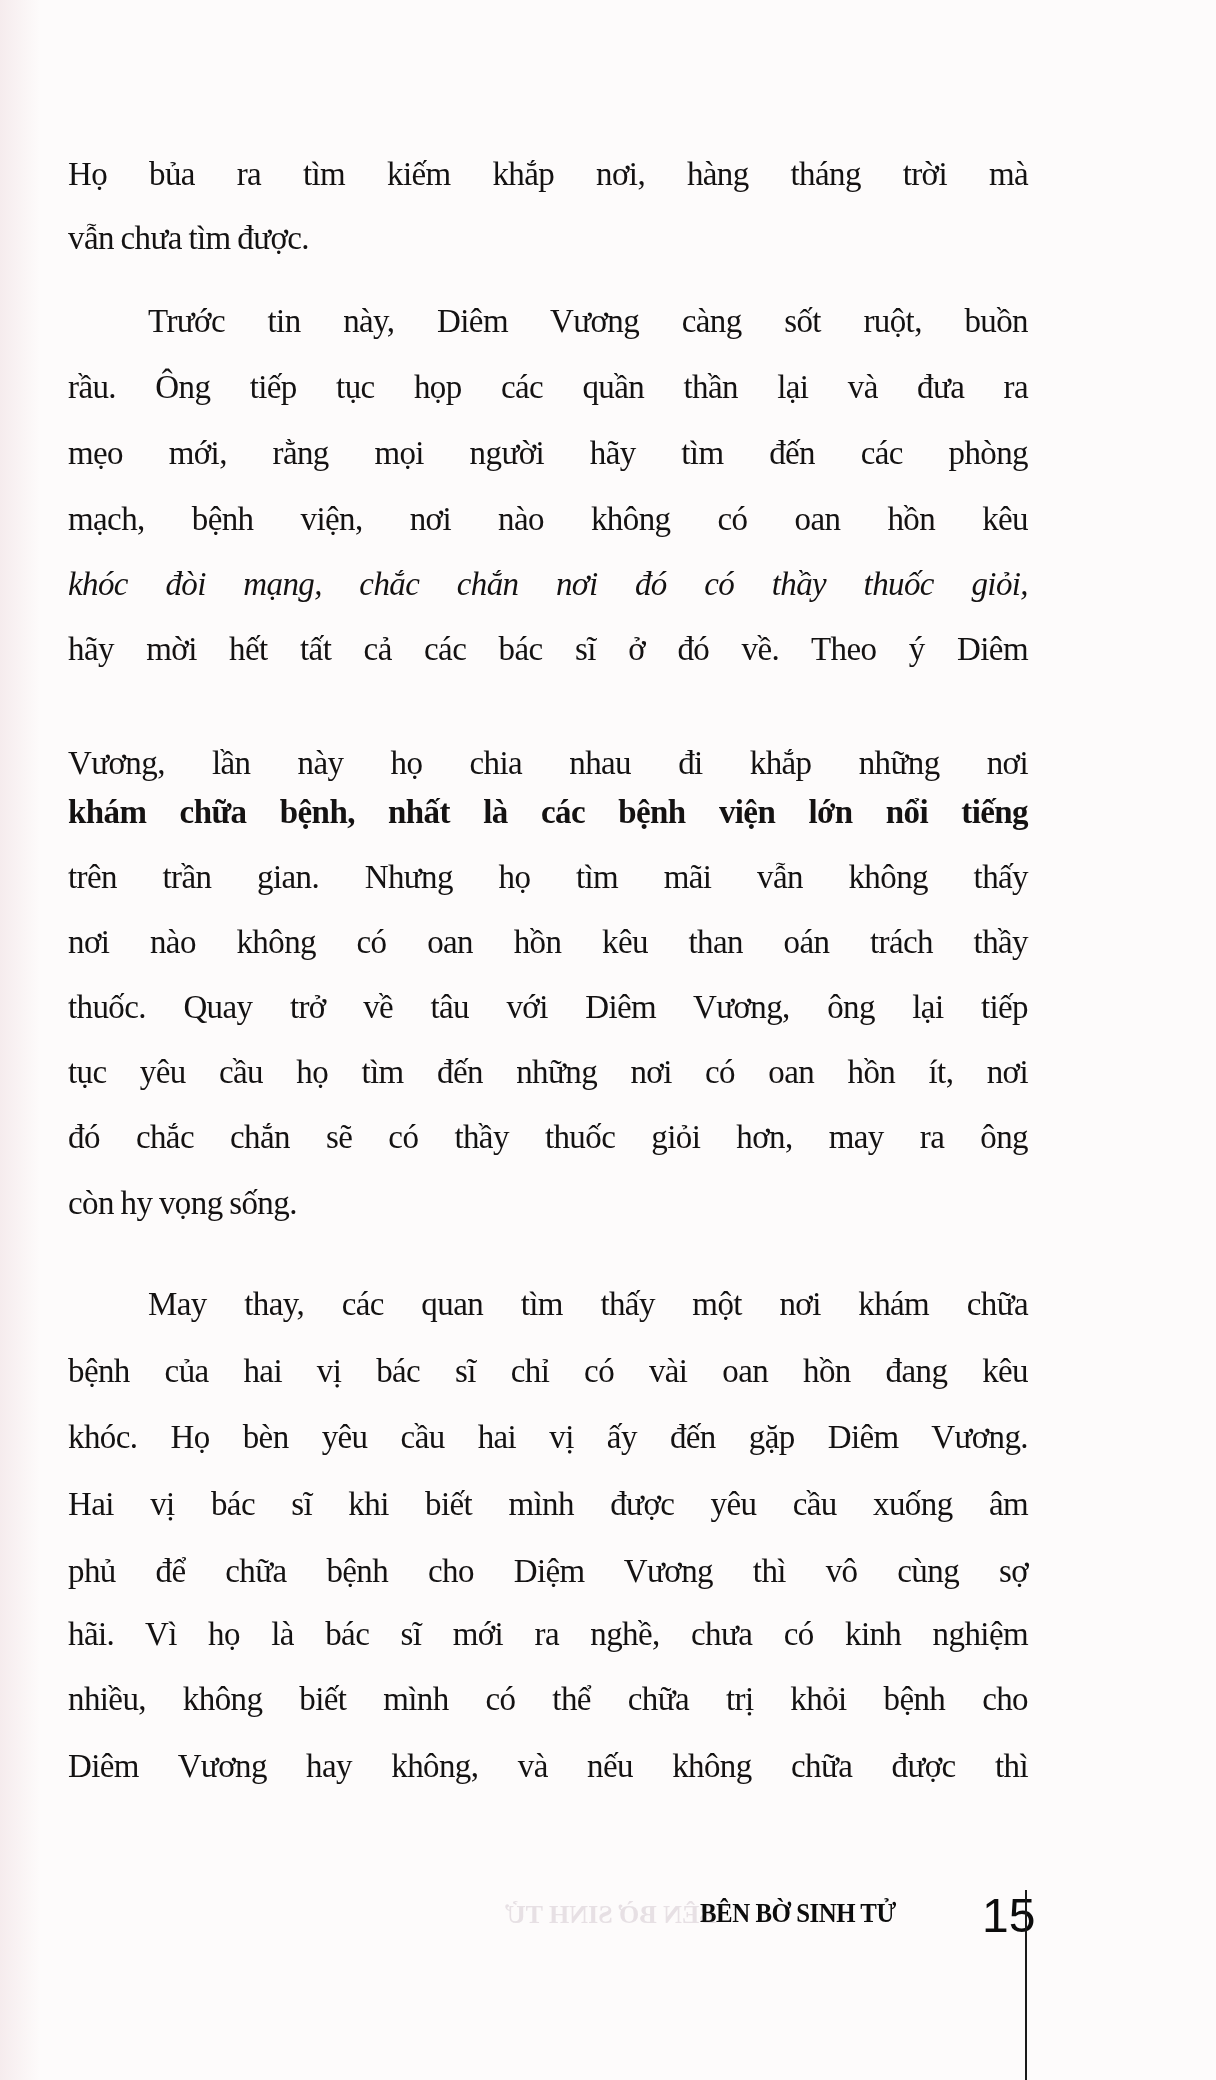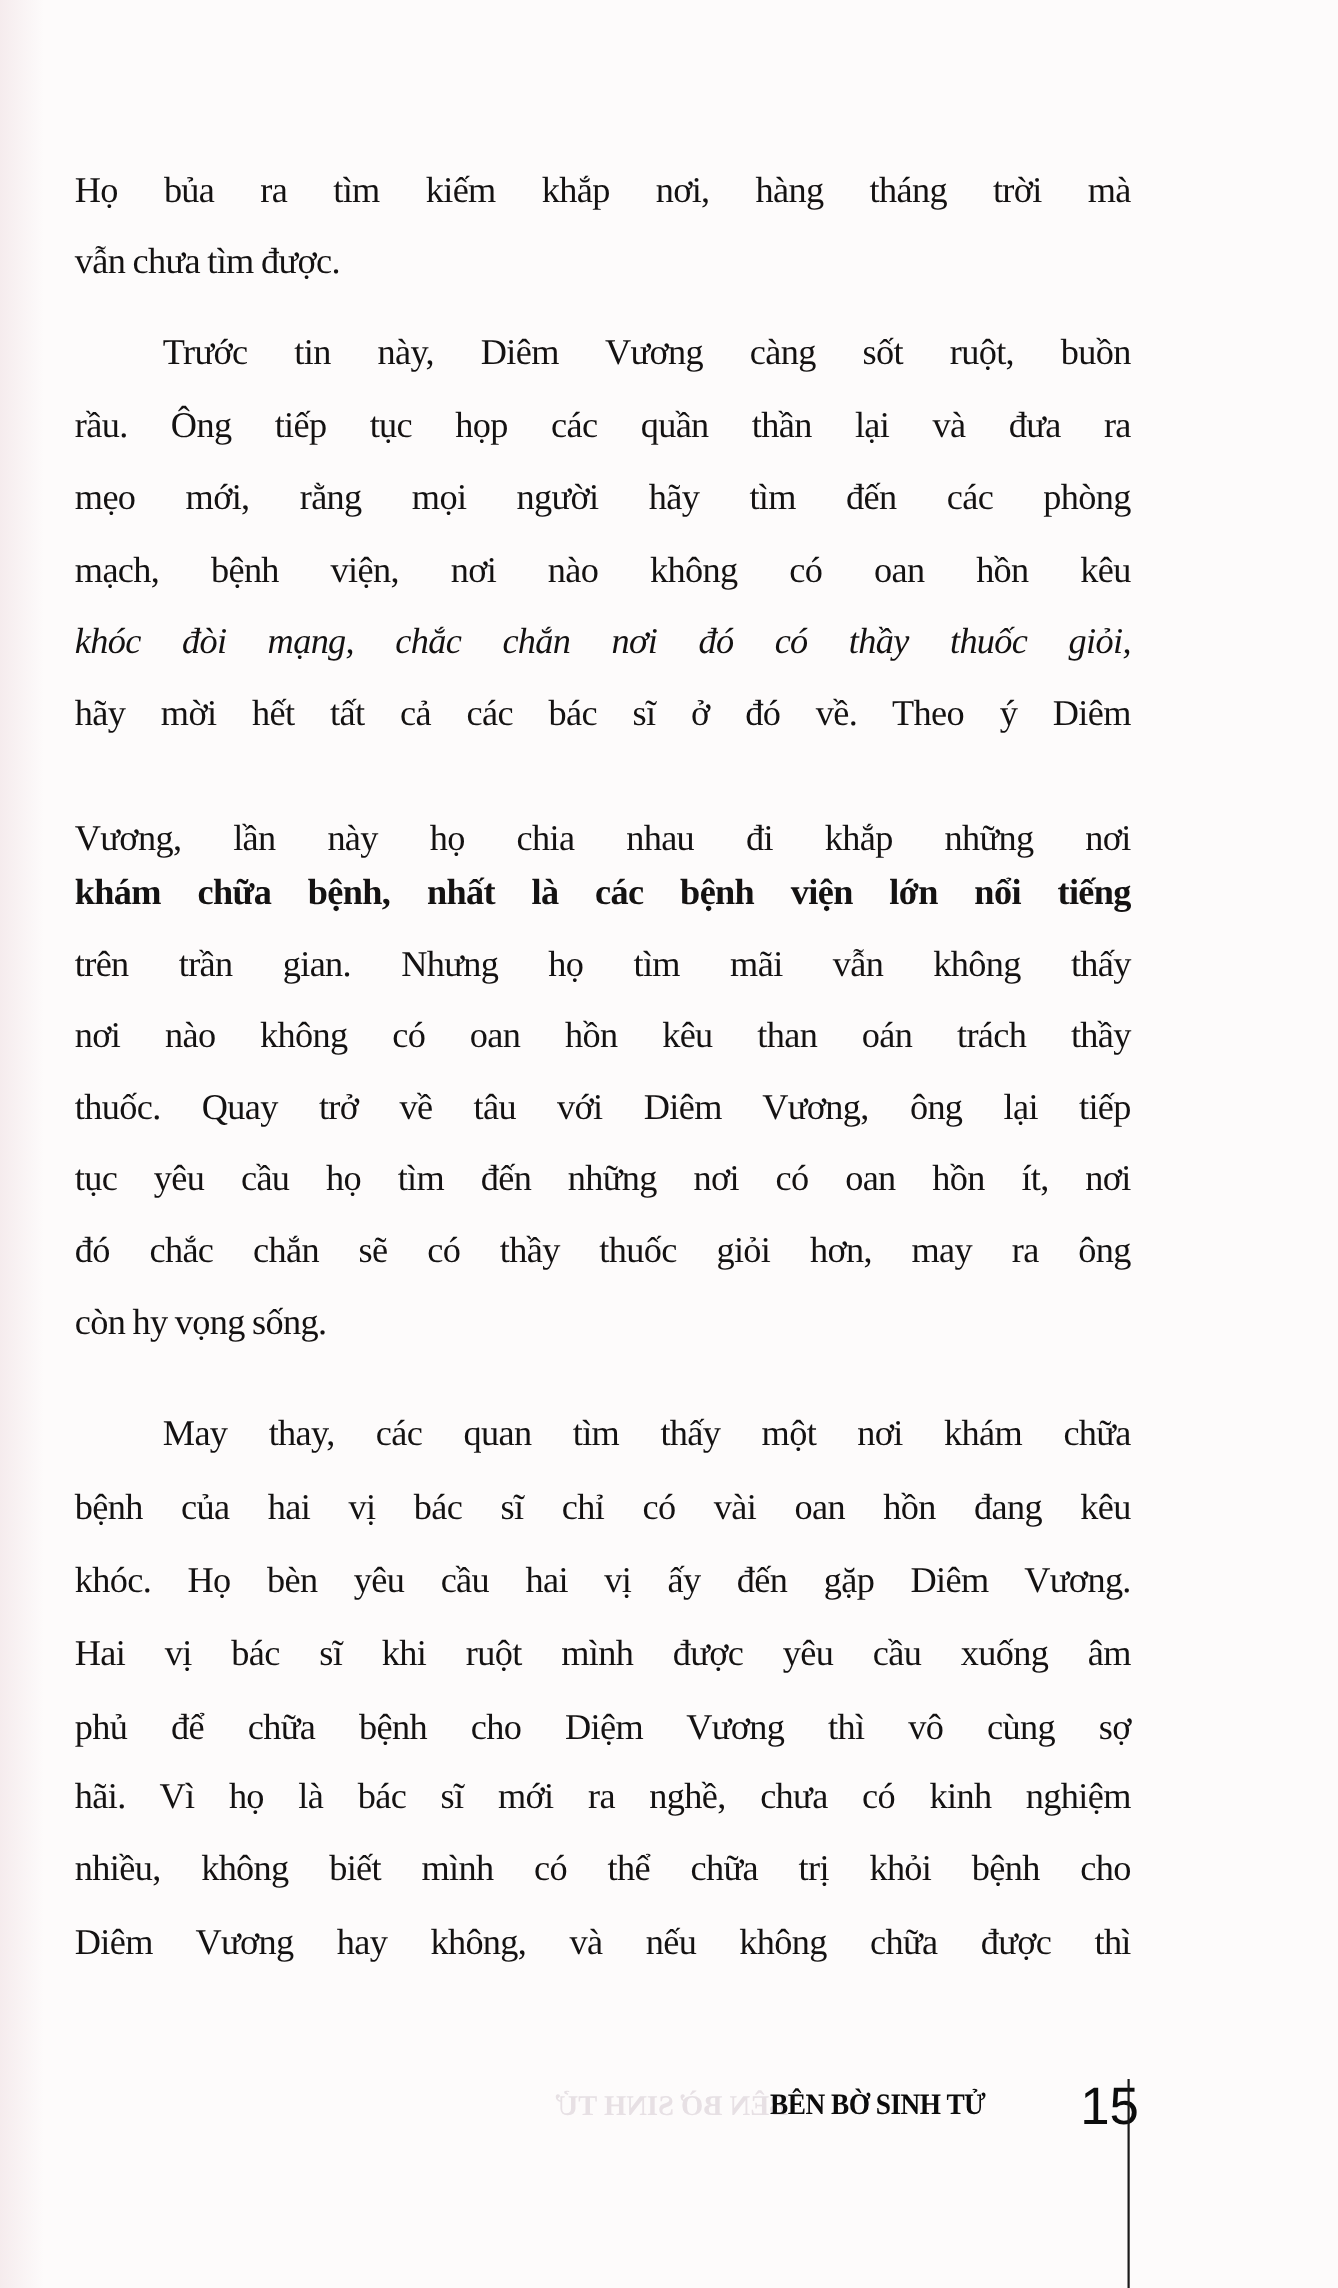--- a/index.html
+++ b/index.html
@@ -67,21 +67,21 @@
   <div class="line" style="top:686px;">thuốc. Quay trở về tâu với Diêm Vương, ông lại tiếp</div>
   <div class="line" style="top:751px;">tục yêu cầu họ tìm đến những nơi có oan hồn ít, nơi</div>
   <div class="line" style="top:816px;">đó chắc chắn sẽ có thầy thuốc giỏi hơn, may ra ông</div>
   <div class="line last" style="top:882px;">còn hy vọng sống.</div>
 </div>
 
 <div class="para" style="top:1282px;">
   <div class="line indent" style="top:0px;">May thay, các quan tìm thấy một nơi khám chữa</div>
   <div class="line" style="top:67px;">bệnh của hai vị bác sĩ chỉ có vài oan hồn đang kêu</div>
   <div class="line" style="top:133px;">khóc. Họ bèn yêu cầu hai vị ấy đến gặp Diêm Vương.</div>
-  <div class="line" style="top:200px;">Hai vị bác sĩ khi ruột mình được yêu cầu xuống âm</div>
+  <div class="line" style="top:200px;">Hai vị bác sĩ khi biết mình được yêu cầu xuống âm</div>
   <div class="line" style="top:267px;">phủ để chữa bệnh cho Diệm Vương thì vô cùng sợ</div>
   <div class="line" style="top:330px;">hãi. Vì họ là bác sĩ mới ra nghề, chưa có kinh nghiệm</div>
   <div class="line" style="top:395px;">nhiều, không biết mình có thể chữa trị khỏi bệnh cho</div>
   <div class="line" style="top:462px;">Diêm Vương hay không, và nếu không chữa được thì</div>
 </div>
 
 <div class="ghost">BÊN BỜ SINH TỬ</div>
 <div class="footer-title">BÊN BỜ SINH TỬ</div>
 <div class="page-number">15</div>
 <div class="gutter-line"></div>

